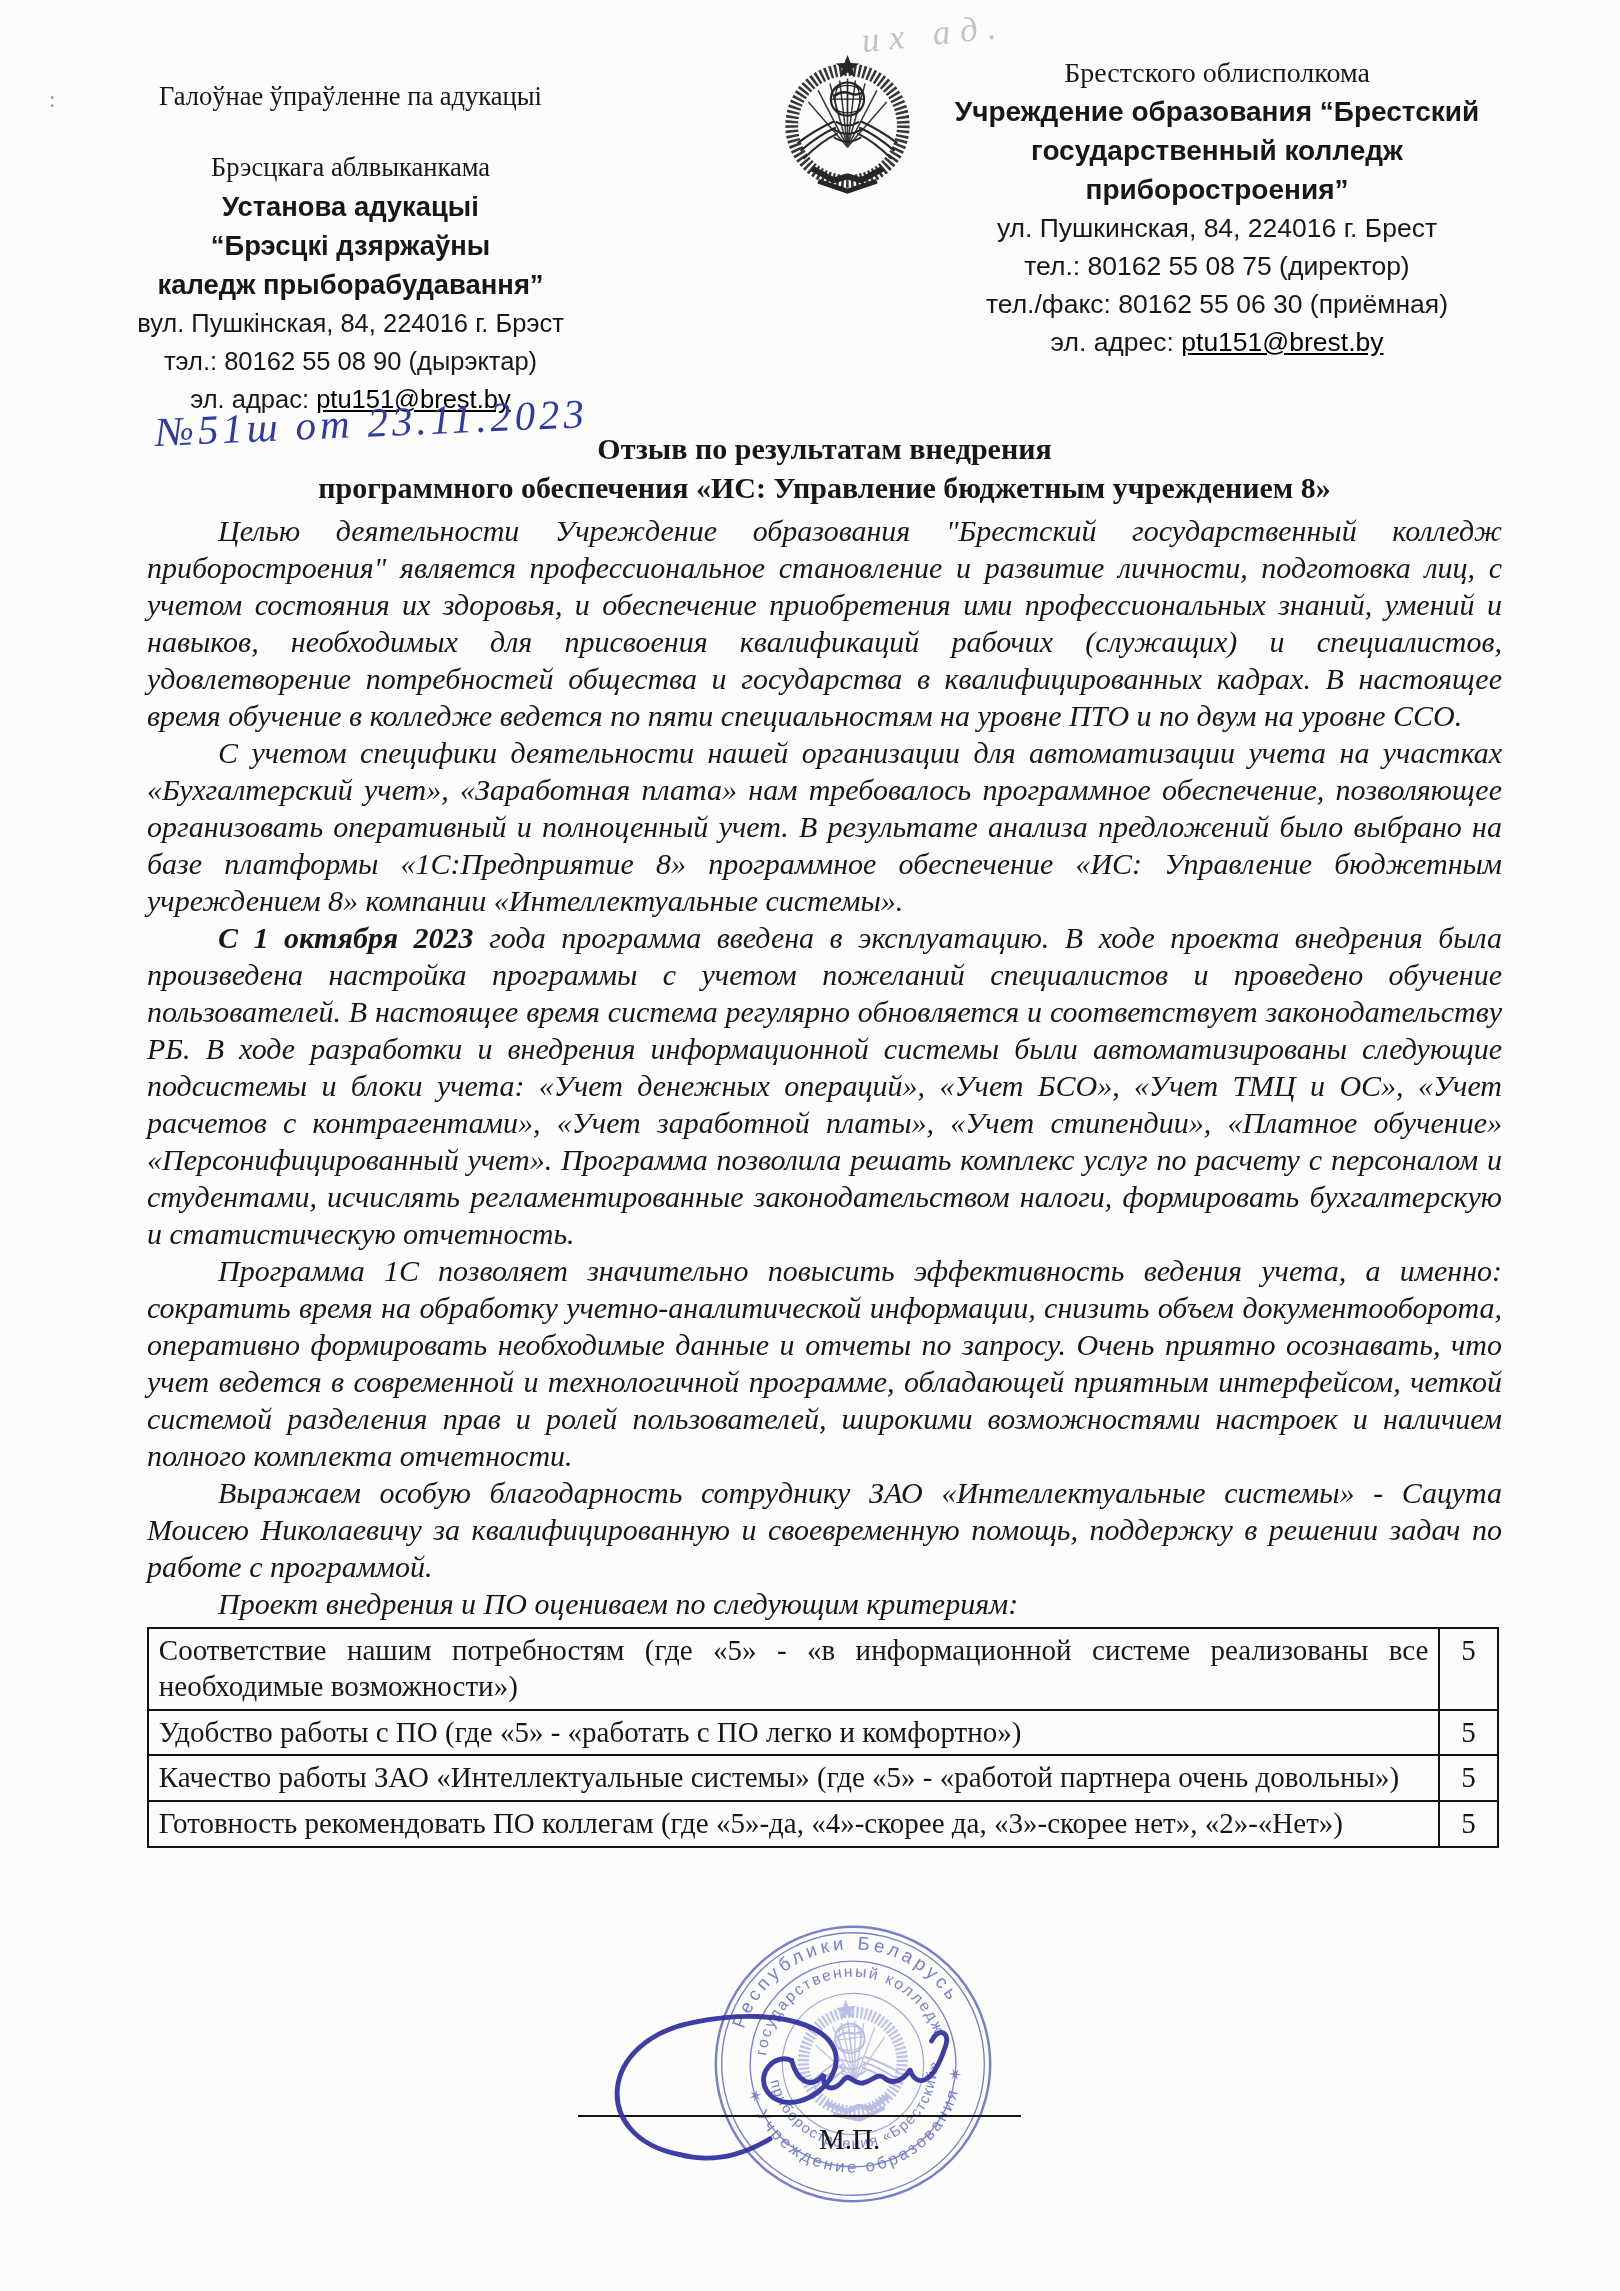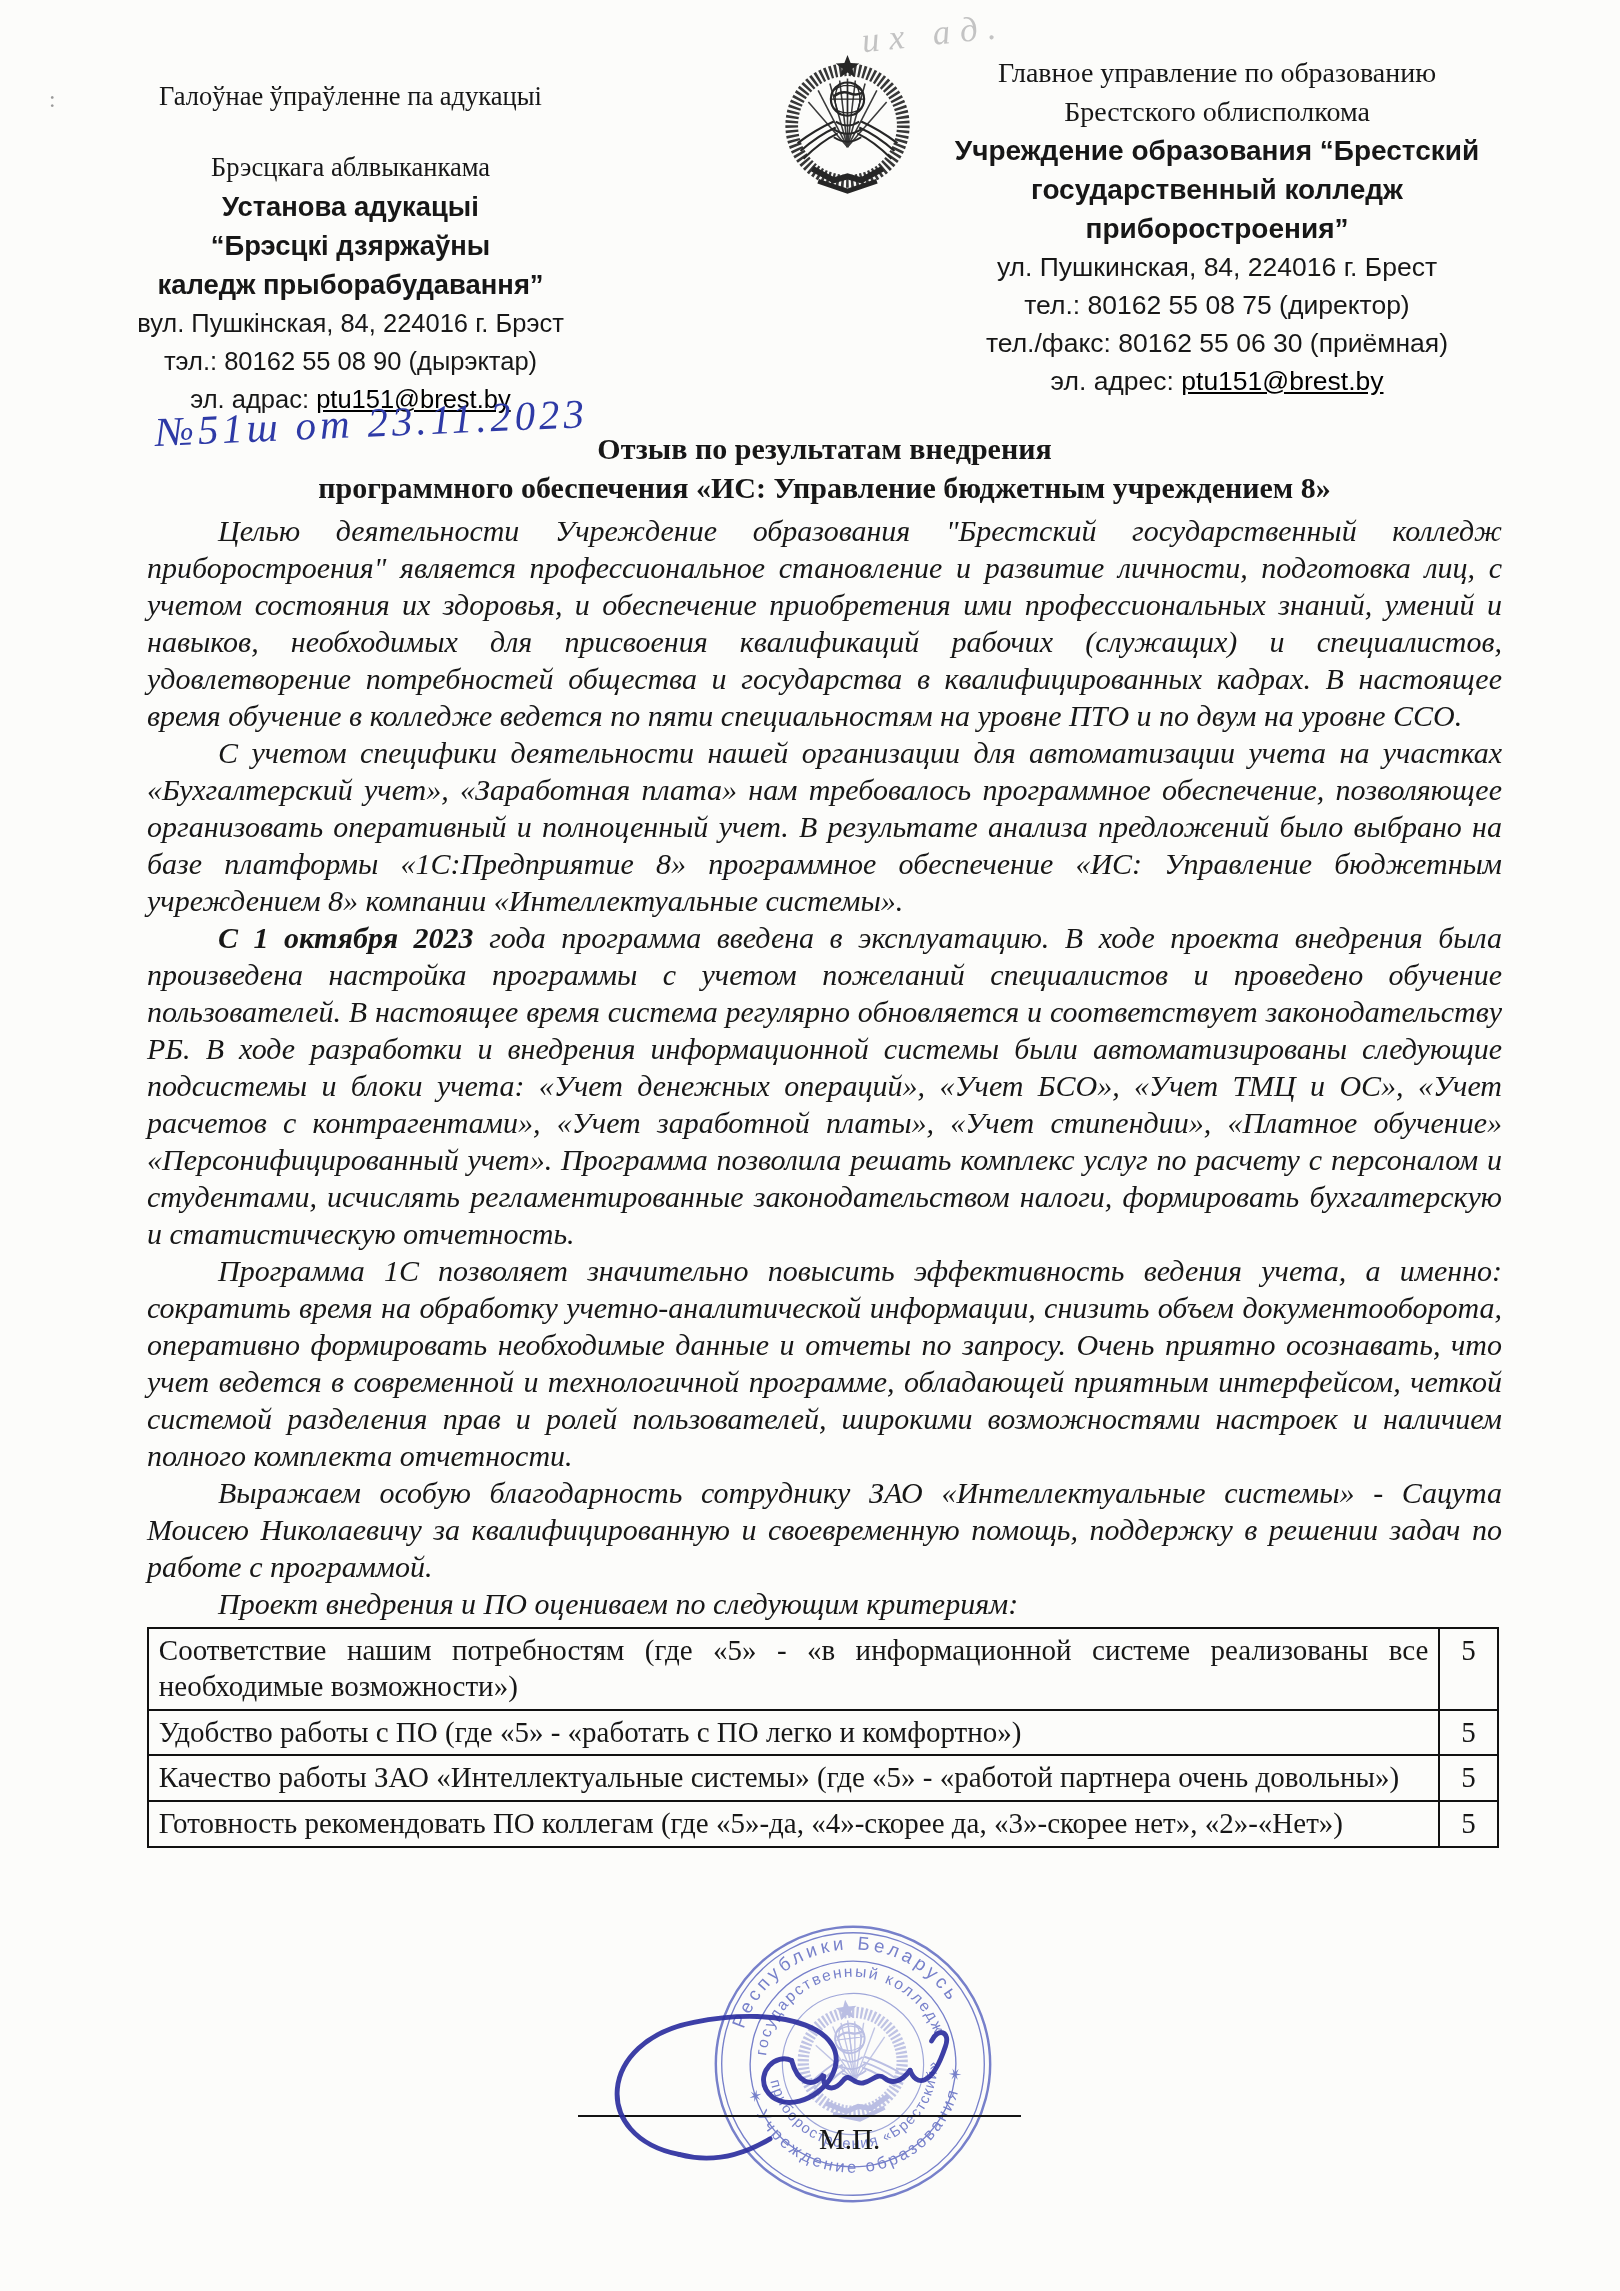--- a/index.html
+++ b/index.html
@@ -109,21 +109,20 @@
     <div class="hl-sans"><span>эл. адрас: </span><a class="email">ptu151@brest.by</a></div>
   </div>
 
   <div class="emblem-box">
     <svg width="137" height="147" viewBox="0 0 140 150">
         <use href="#emb"></use>
       </svg>
   </div>
 
   <div class="hdr-right">
-    <div class="hr-serif">Главное управление по образованию</div>
     <div class="hr-serif">Брестского облисполкома</div>
     <div class="hr-bold">Учреждение образования “Брестский</div>
     <div class="hr-bold">государственный колледж</div>
     <div class="hr-bold">приборостроения”</div>
     <div class="hr-sans">ул. Пушкинская, 84, 224016 г. Брест</div>
     <div class="hr-sans">тел.: 80162 55 08 75 (директор)</div>
     <div class="hr-sans">тел./факс: 80162 55 06 30 (приёмная)</div>
     <div class="hr-sans"><span>эл. адрес: </span><a class="email">ptu151@brest.by</a></div>
   </div>
 

